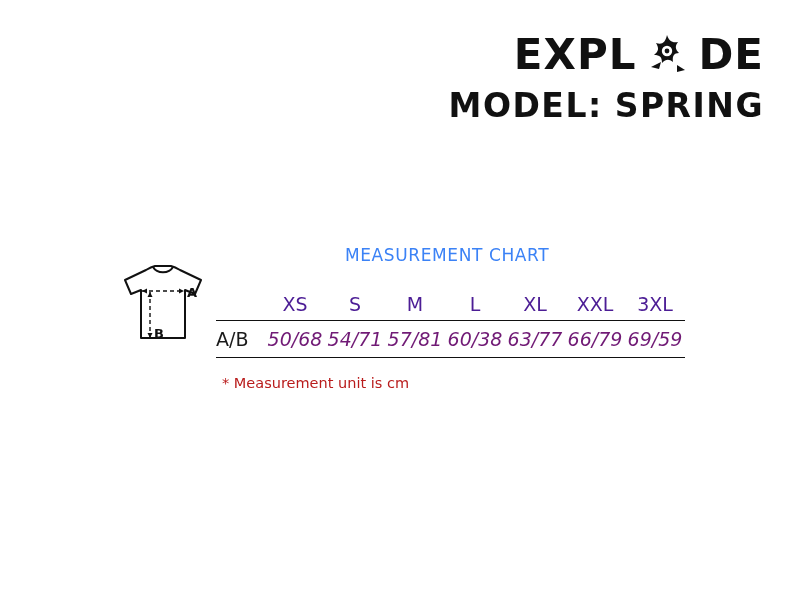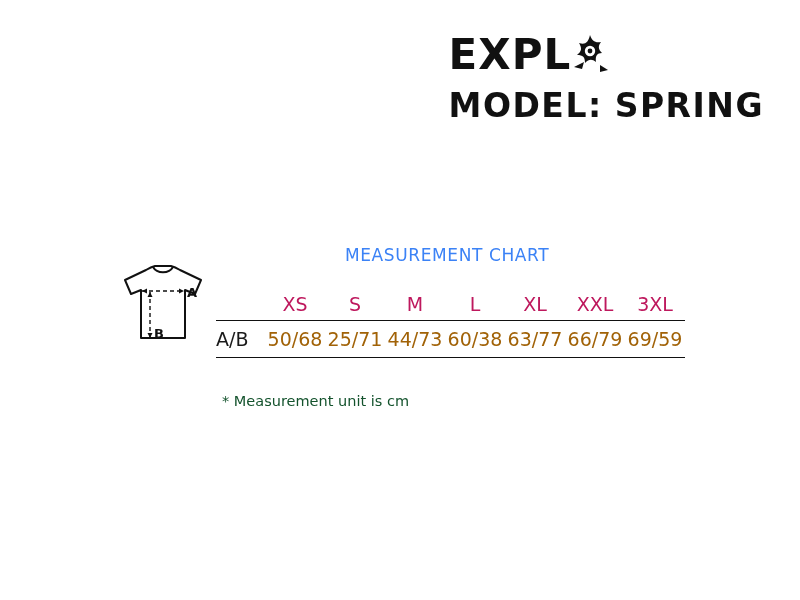--- a/index.html
+++ b/index.html
@@ -19,27 +19,28 @@
   
   .brand-block {
     position: absolute;
     top: 34px;
     right: 36px;
     text-align: right;
   }
   .brand-wordmark {
     display: flex;
     align-items: center;
-    justify-content: flex-start;
+    justify-content: flex-end;
     font-family: "DejaVu Sans", sans-serif;
     font-weight: bold;
     font-size: 42px;
     letter-spacing: 1px;
     line-height: 1;
     color: #111111;
+    gap: 12px;
   }
   .brand-wordmark .seg {
     display: inline-block;
   }
   .brand-star {
     display: inline-block;
     width: 40px;
     height: 42px;
     position: relative;
     margin: 0 -1px;
@@ -91,69 +92,71 @@
     border-collapse: collapse;
   }
   .measure-table td, .measure-table th {
     padding: 0;
     text-align: center;
     font-weight: normal;
   }
   .measure-table .hdr-cell {
     font-size: 19px;
     height: 32px;
-    color: #be185d;
+    color: #4c1d95;
     min-width: 60px;
   }
   .measure-table .row-label {
     font-size: 19px;
     width: 45px;
     text-align: left;
     padding-right: 4px;
   }
   .measure-table .val-cell {
     font-size: 19px;
     height: 36px;
-    color: #a16207;
+    color: #701a75;
     min-width: 60px;
+    font-style: italic;
   }
   .measure-table tr.head-row th,
   .measure-table tr.head-row td {
     border-bottom: 1.5px solid #111111;
   }
   .measure-table tr.val-row td {
     border-bottom: 1.5px solid #111111;
     margin-top: 32px;
   }
 
   
   .notes {
     position: absolute;
     left: 222px;
-    top: 391px;
+    top: 373px;
     font-size: 14.5px;
     line-height: 21px;
-    color: #14532d;
+    color: #b91c1c;
   }
 </style>
 </head>
 <body>
 
 <div class="brand-block">
   <div class="brand-wordmark">
     <span class="seg">EXPL</span>
     <span class="brand-star">
       <svg width="40" height="42" viewBox="0 0 40 42" xmlns="http://www.w3.org/2000/svg">
         <path d="M20 1 C22 7, 25 9, 31 8 C28 12, 28 15, 32 19 C27 19, 25 22, 26 28 C22 25, 19 25, 15 29 C15 23, 13 21, 7 21 C12 17, 12 14, 9 9 C15 11, 18 9, 20 1 Z" fill="#111111"></path>
         <circle cx="20" cy="17" r="5.2" fill="#ffffff"></circle>
         <circle cx="20" cy="17" r="2.4" fill="#111111"></circle>
         <path d="M4 33 L14 28 L12 35 Z" fill="#111111"></path>
         <path d="M30 31 L38 36 L30 38 Z" fill="#111111"></path>
       </svg>
     </span>
+    <span class="seg">DE</span>
   </div>
   <div class="brand-model">
     <span class="model-label">MODEL:</span>
     <span class="model-name">SPRING</span>
   </div>
 </div>
 
 <div class="chart-title">MEASUREMENT CHART</div>
 
 <div class="shirt-diagram">
@@ -185,22 +188,22 @@
       <th class="hdr-cell">L</th>
       <th class="hdr-cell">XL</th>
       <th class="hdr-cell">XXL</th>
       <th class="hdr-cell">3XL</th>
     </tr>
   </thead>
   <tbody>
     <tr class="val-row">
       <td class="row-label">A/B</td>
       <td class="val-cell">50/68</td>
-      <td class="val-cell">25/71</td>
-      <td class="val-cell">44/73</td>
+      <td class="val-cell">54/71</td>
+      <td class="val-cell">57/81</td>
       <td class="val-cell">60/38</td>
       <td class="val-cell">63/77</td>
       <td class="val-cell">66/79</td>
       <td class="val-cell">69/59</td>
     </tr>
   </tbody>
 </table>
 
 <div class="notes">
   <div>* Measurement unit is cm</div>

